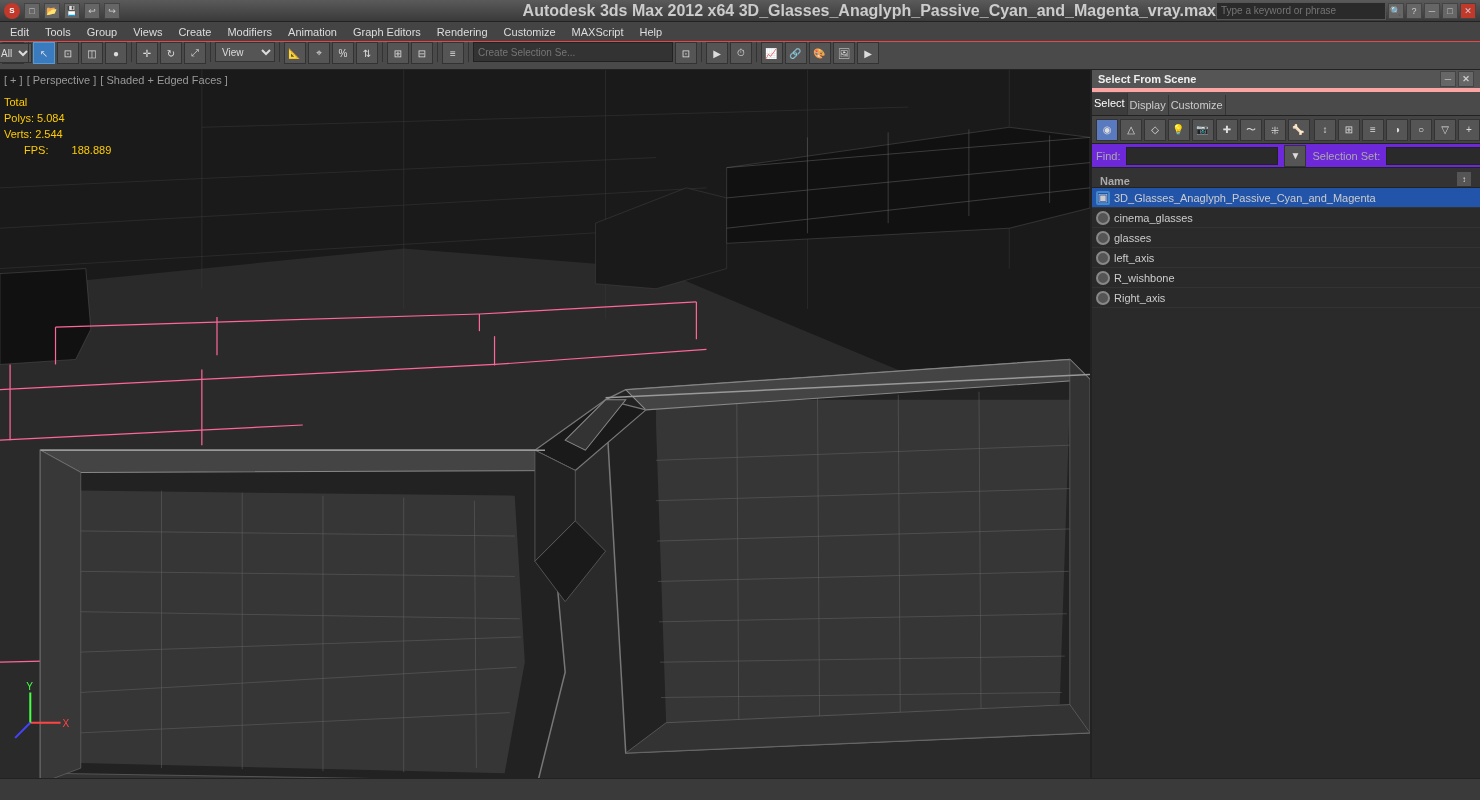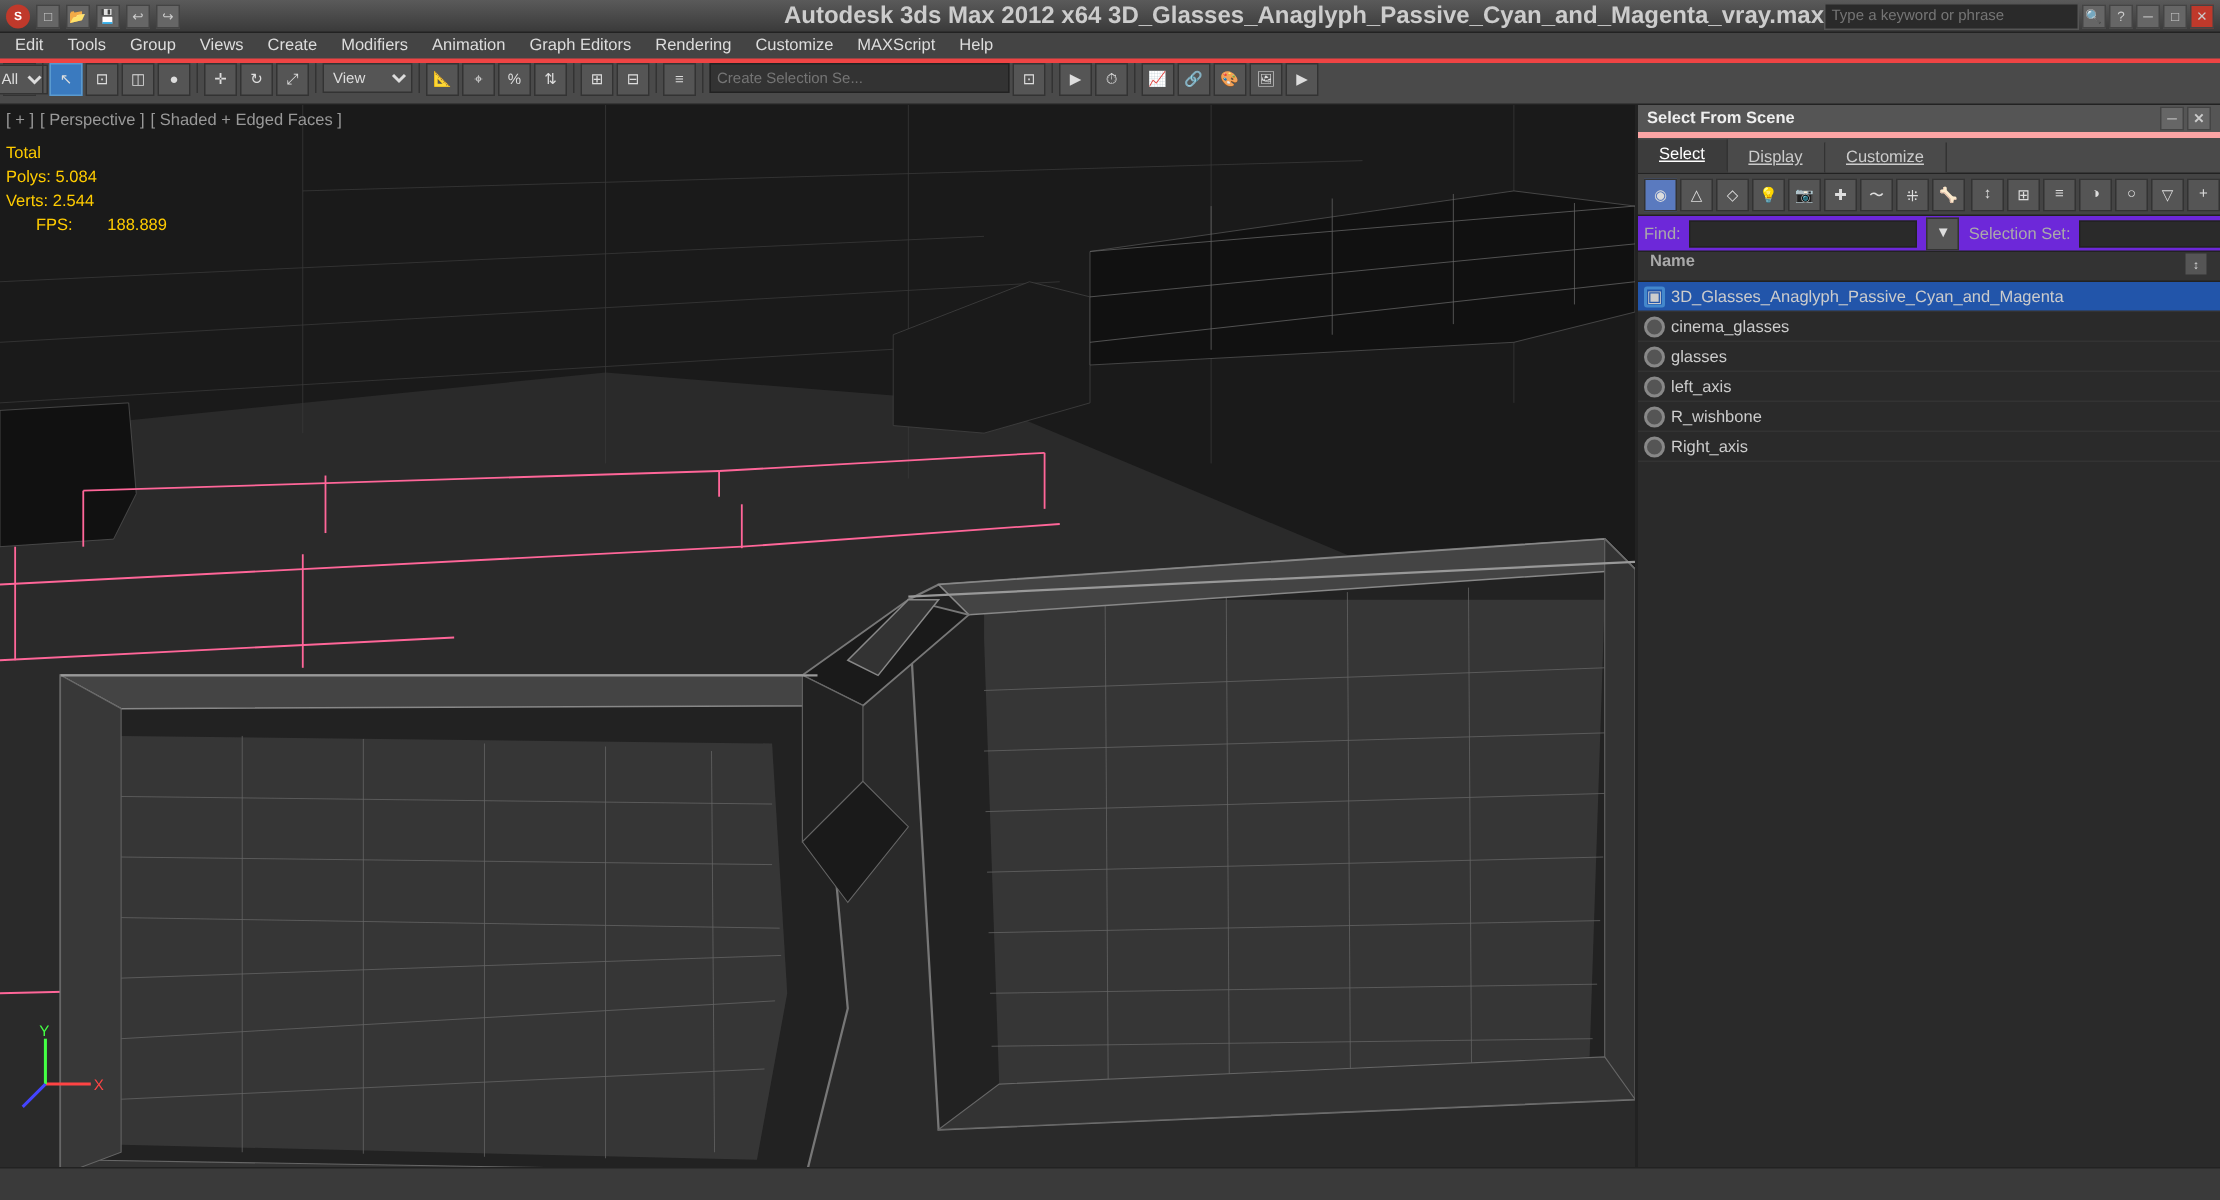--- a/index.html
+++ b/index.html
@@ -19,23 +19,23 @@
     #titlebar-center { font-size: 16px; color: #ccc; flex: 1; text-align: right; font-weight: bold; }
     .title-btn { width: 16px; height: 16px; background: #666; border: 1px solid #444; font-size: 9px; display: flex; align-items: center; justify-content: center; cursor: pointer; color: #ccc; }
     .title-btn.close { background: #c0392b; }
     .logo-icon { width: 16px; height: 16px; background: #c0392b; border-radius: 50%; display: flex; align-items: center; justify-content: center; font-size: 8px; color: white; font-weight: bold; }
 
     
     #menubar {
       height: 20px;
       background: #444;
       display: flex;
-      align-items: flex-start;
+      align-items: center;
       padding: 0 2px;
-      border-bottom: 3px solid #ef4444;
+      border-bottom: 1px solid #ef4444;
       gap: 0;
     }
     .menu-item {
       padding: 2px 8px;
       cursor: pointer;
       font-size: 11px;
       color: #ddd;
       white-space: nowrap;
     }
 
@@ -138,27 +138,26 @@
     }
 
     #panel-tabs {
       height: 24px;
       background: #4a4a4a;
       display: flex;
       align-items: flex-end;
       border-bottom: 1px solid #222;
     }
     .panel-tab {
-      padding: 4px 14px;
+      padding: 4px 2px;
       font-size: 11px;
       color: #ccc;
       cursor: pointer;
       border-right: 1px solid #333;
       background: #4a4a4a;
-      text-decoration: underline;
     }
     .panel-tab.active {
       background: #3c3c3c;
       color: #fff;
       border-bottom: 2px solid #3c3c3c;
     }
 
     #panel-toolbar {
       height: 28px;
       background: #444;
@@ -184,21 +183,21 @@
     }
     .selection-set-label { color: #aaa; font-size: 11px; white-space: nowrap; }
     .selection-set-input {
       width: 100px; height: 18px; background: #2a2a2a; border: 1px solid #222; color: #ddd; font-size: 11px;
     }
 
     #panel-list-header {
       height: 20px;
       background: #333;
       display: flex;
-      align-items: flex-start;
+      align-items: flex-end;
       padding: 0 8px;
       border-bottom: 1px solid #222;
     }
     .list-col-name { font-size: 11px; color: #aaa; font-weight: bold; flex: 1; }
 
     #panel-list {
       flex: 1;
       overflow-y: auto;
       background: #2a2a2a;
     }

